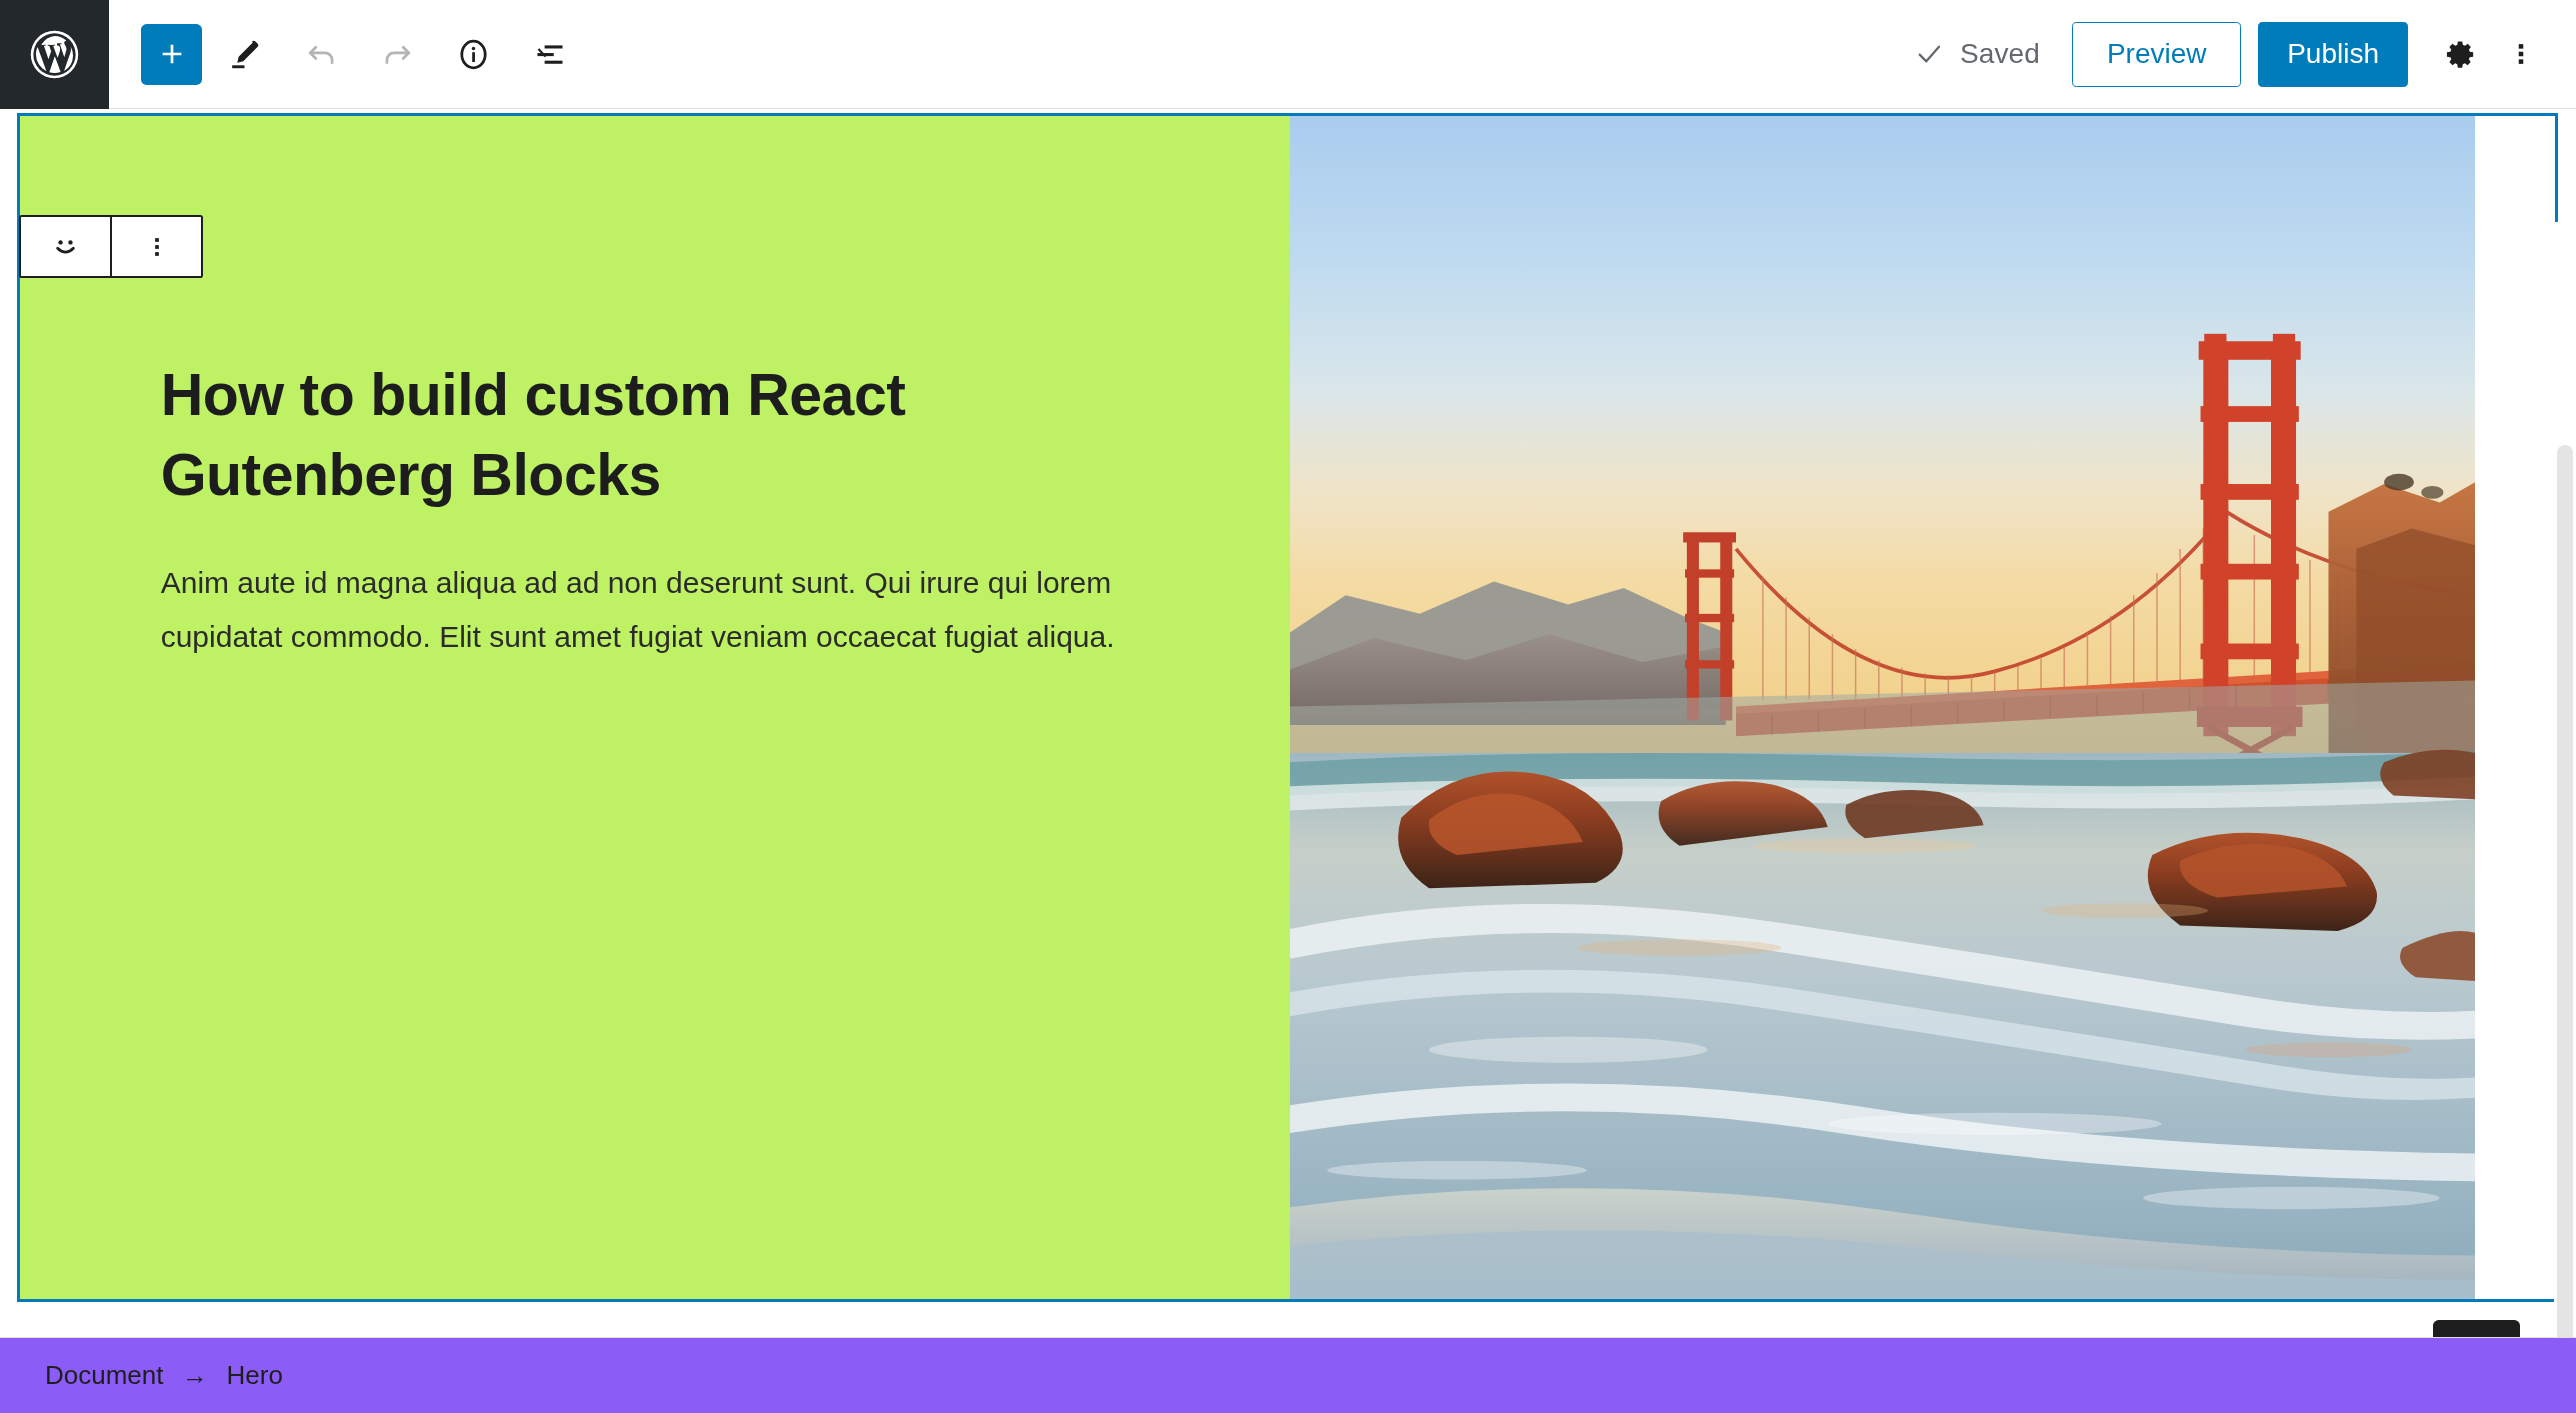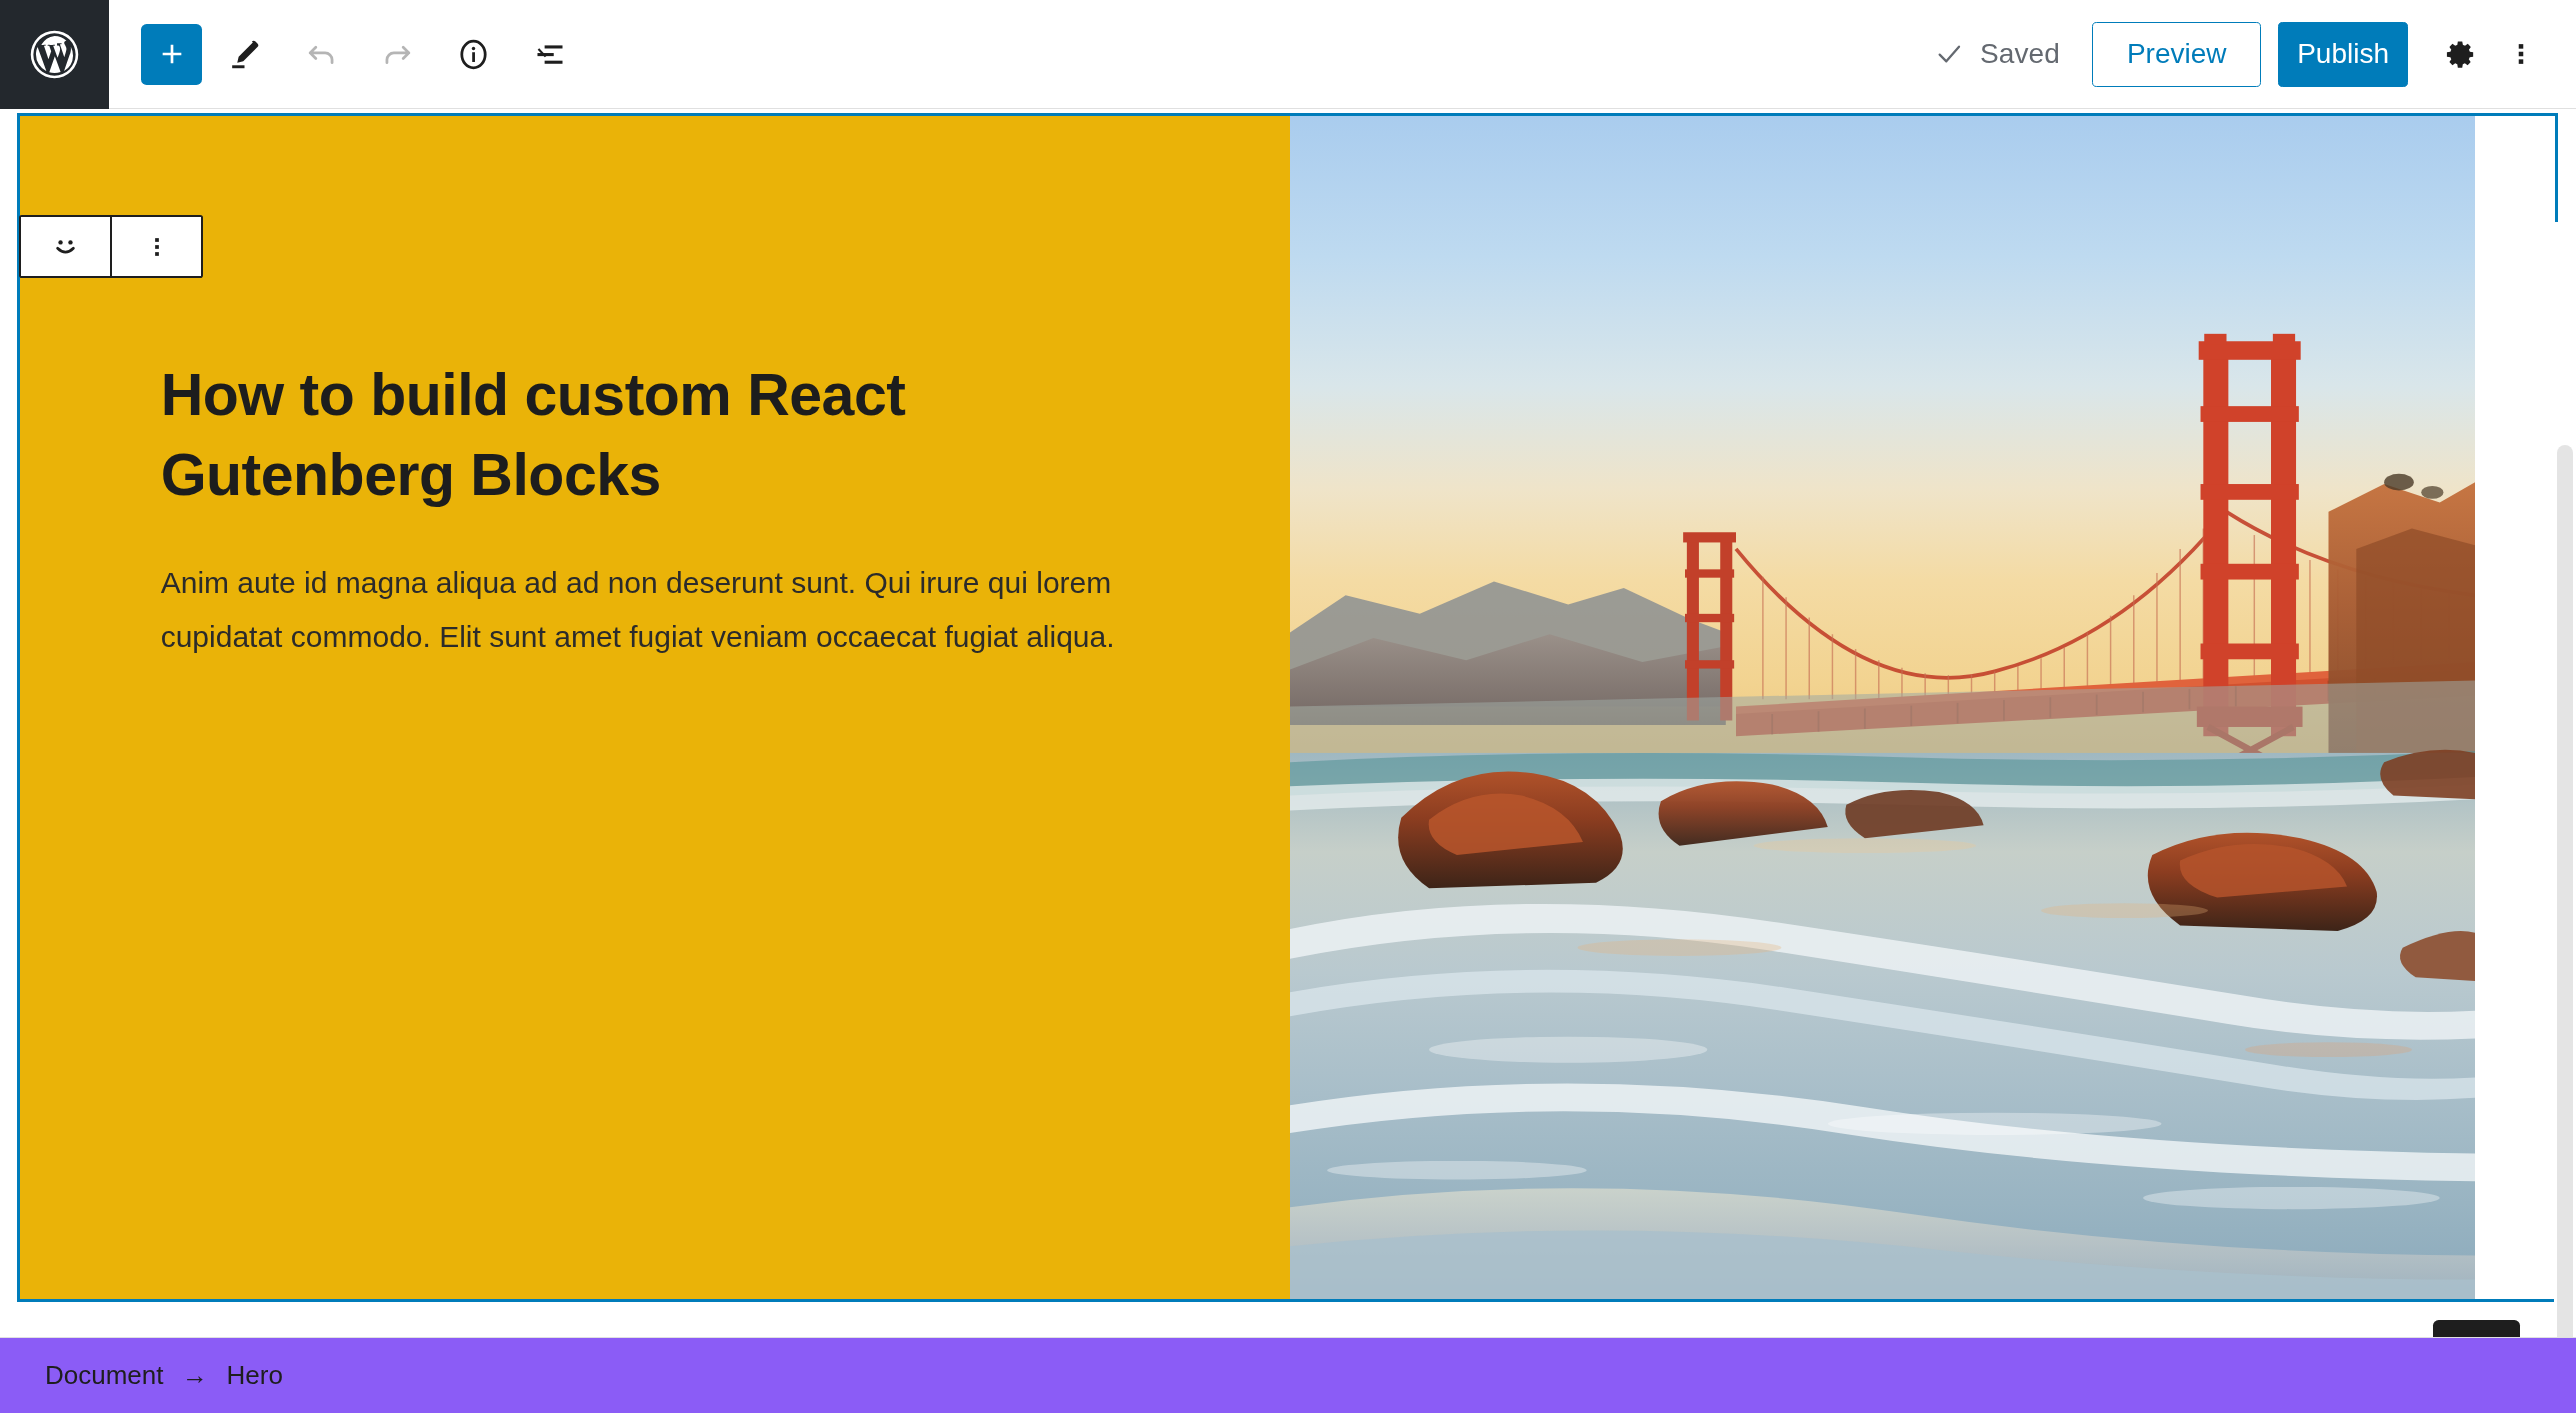--- a/index.html
+++ b/index.html
@@ -113,21 +113,21 @@
     font-family: "Liberation Sans", sans-serif;
     cursor: pointer;
     display: flex;
     align-items: center;
     justify-content: center;
     margin-right: 16.7px;
   }
 
   .publish-btn {
     height: 65px;
-    padding: 0 18px;
+    padding: 0 28px;
     background: #007cba;
     border: 1.9px solid #007cba;
     border-radius: 4.6px;
     color: #ffffff;
     font-size: 28px;
     font-family: "Liberation Sans", sans-serif;
     cursor: pointer;
     display: flex;
     align-items: center;
     justify-content: center;
@@ -164,21 +164,21 @@
     height: 1189px;
     border: 3.7px solid #007cba;
     background: #ffffff;
     display: flex;
   }
 
   .hero-text-col {
     width: 1270px;
     height: 100%;
     position: relative;
-    background: #eab308;
+    background: #bef264;
   }
 
   .hero-inner {
     position: absolute;
     left: 141px;
     top: 239px;
     width: 1020px;
   }
 
   .hero-title {

